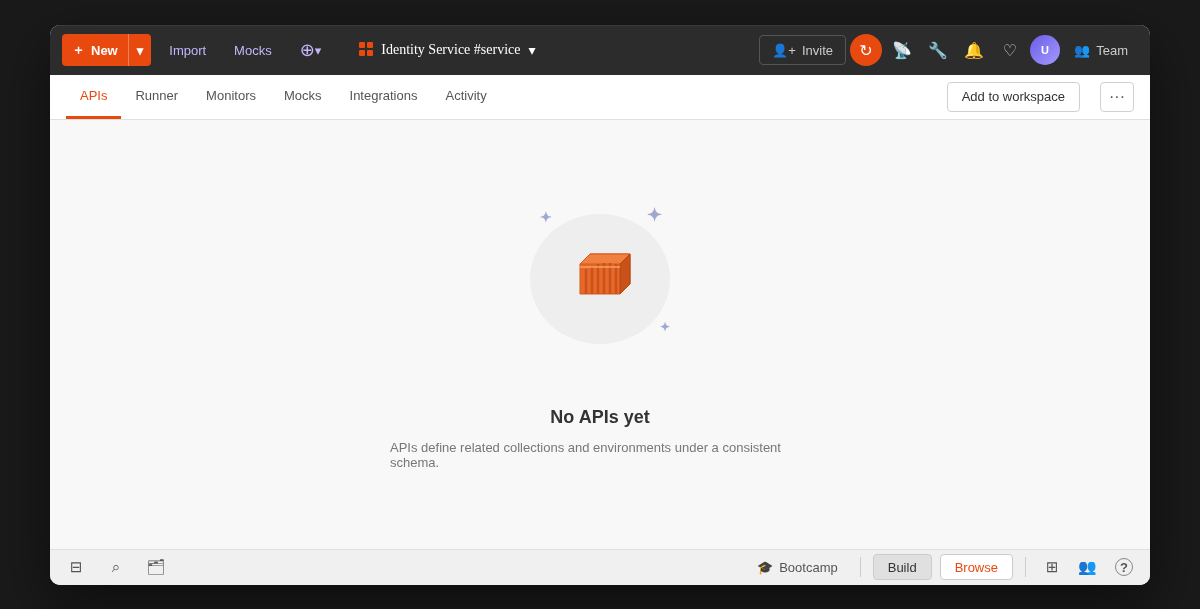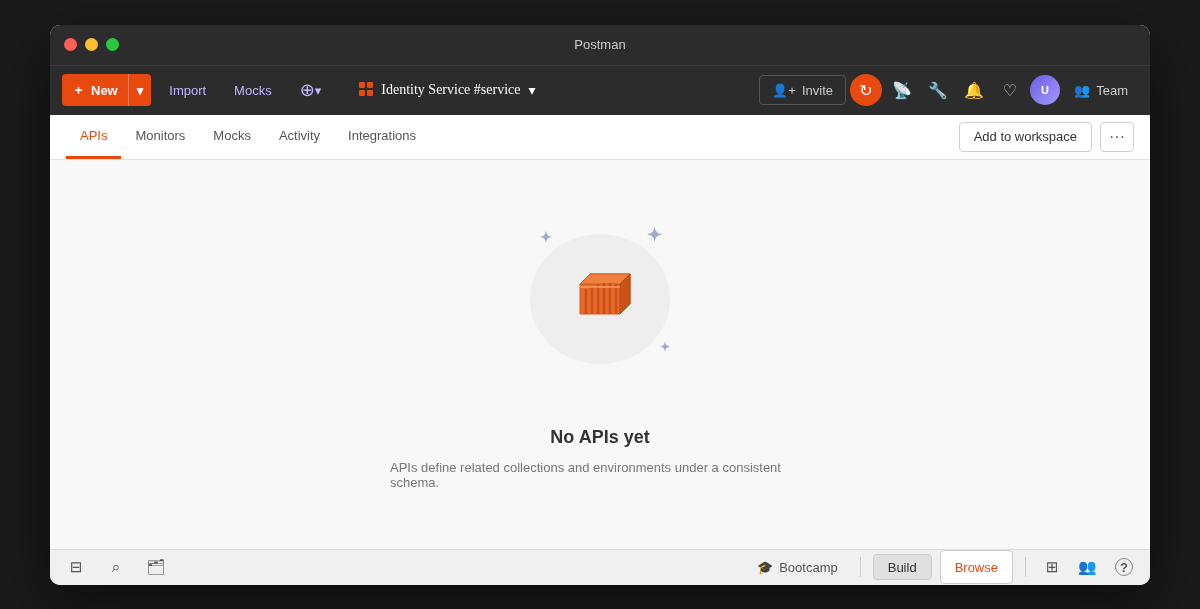--- a/index.html
+++ b/index.html
@@ -224,21 +224,21 @@
     }
     .nav-tab.active {
       color: #e8490f;
       border-bottom-color: #e8490f;
       font-weight: 500;
     }
     .nav-tabs-right {
       margin-left: auto;
       display: flex;
       align-items: center;
-      gap: 8px;
+      gap: 20px;
     }
     .btn-add-workspace {
       background: white;
       border: 1px solid #d0d0d0;
       color: #333;
       font-size: 13px;
       padding: 6px 14px;
       border-radius: 4px;
       cursor: pointer;
       height: 30px;
@@ -376,45 +376,37 @@
       align-items: center;
     }
     .browse-btn {
       background: white;
       border: 1px solid #ccc;
       color: #e8490f;
       font-size: 13px;
       padding: 4px 14px;
       border-radius: 4px;
       cursor: pointer;
-      height: 34px;
+      height: 26px;
       display: flex;
       align-items: center;
       font-weight: 500;
     }
     .divider-vertical {
       width: 1px;
       height: 20px;
       background: #ccc;
       margin: 0 4px;
     }
   </style>
 </head>
 <body>
 
 <div class="window">
 
-  <div class="titlebar">
-    <div class="window-controls">
-      <div class="traffic-light tl-close"></div>
-      <div class="traffic-light tl-minimize"></div>
-      <div class="traffic-light tl-maximize"></div>
-    </div>
-    <span class="titlebar-title">Postman</span>
-  </div>
 
   <div class="toolbar">
     <button class="btn-new">
       <div class="btn-new-main">
         <span>＋</span>
         <span>New</span>
       </div>
       <div class="btn-new-arrow">
         <span>▾</span>
       </div>
@@ -479,30 +471,33 @@
         <span>Team</span>
       </button>
     </div>
   </div>
 
   <div class="nav-tabs">
     <div class="nav-tab active">
       <span>APIs</span>
     </div>
     <div class="nav-tab">
+      <span>Runner</span>
+    </div>
+    <div class="nav-tab">
       <span>Monitors</span>
     </div>
     <div class="nav-tab">
       <span>Mocks</span>
     </div>
     <div class="nav-tab">
+      <span>Integrations</span>
+    </div>
+    <div class="nav-tab">
       <span>Activity</span>
-    </div>
-    <div class="nav-tab">
-      <span>Integrations</span>
     </div>
 
     <div class="nav-tabs-right">
       <button class="btn-add-workspace">
         <span>Add to workspace</span>
       </button>
       <button class="btn-more">
         <span>···</span>
       </button>
     </div>

